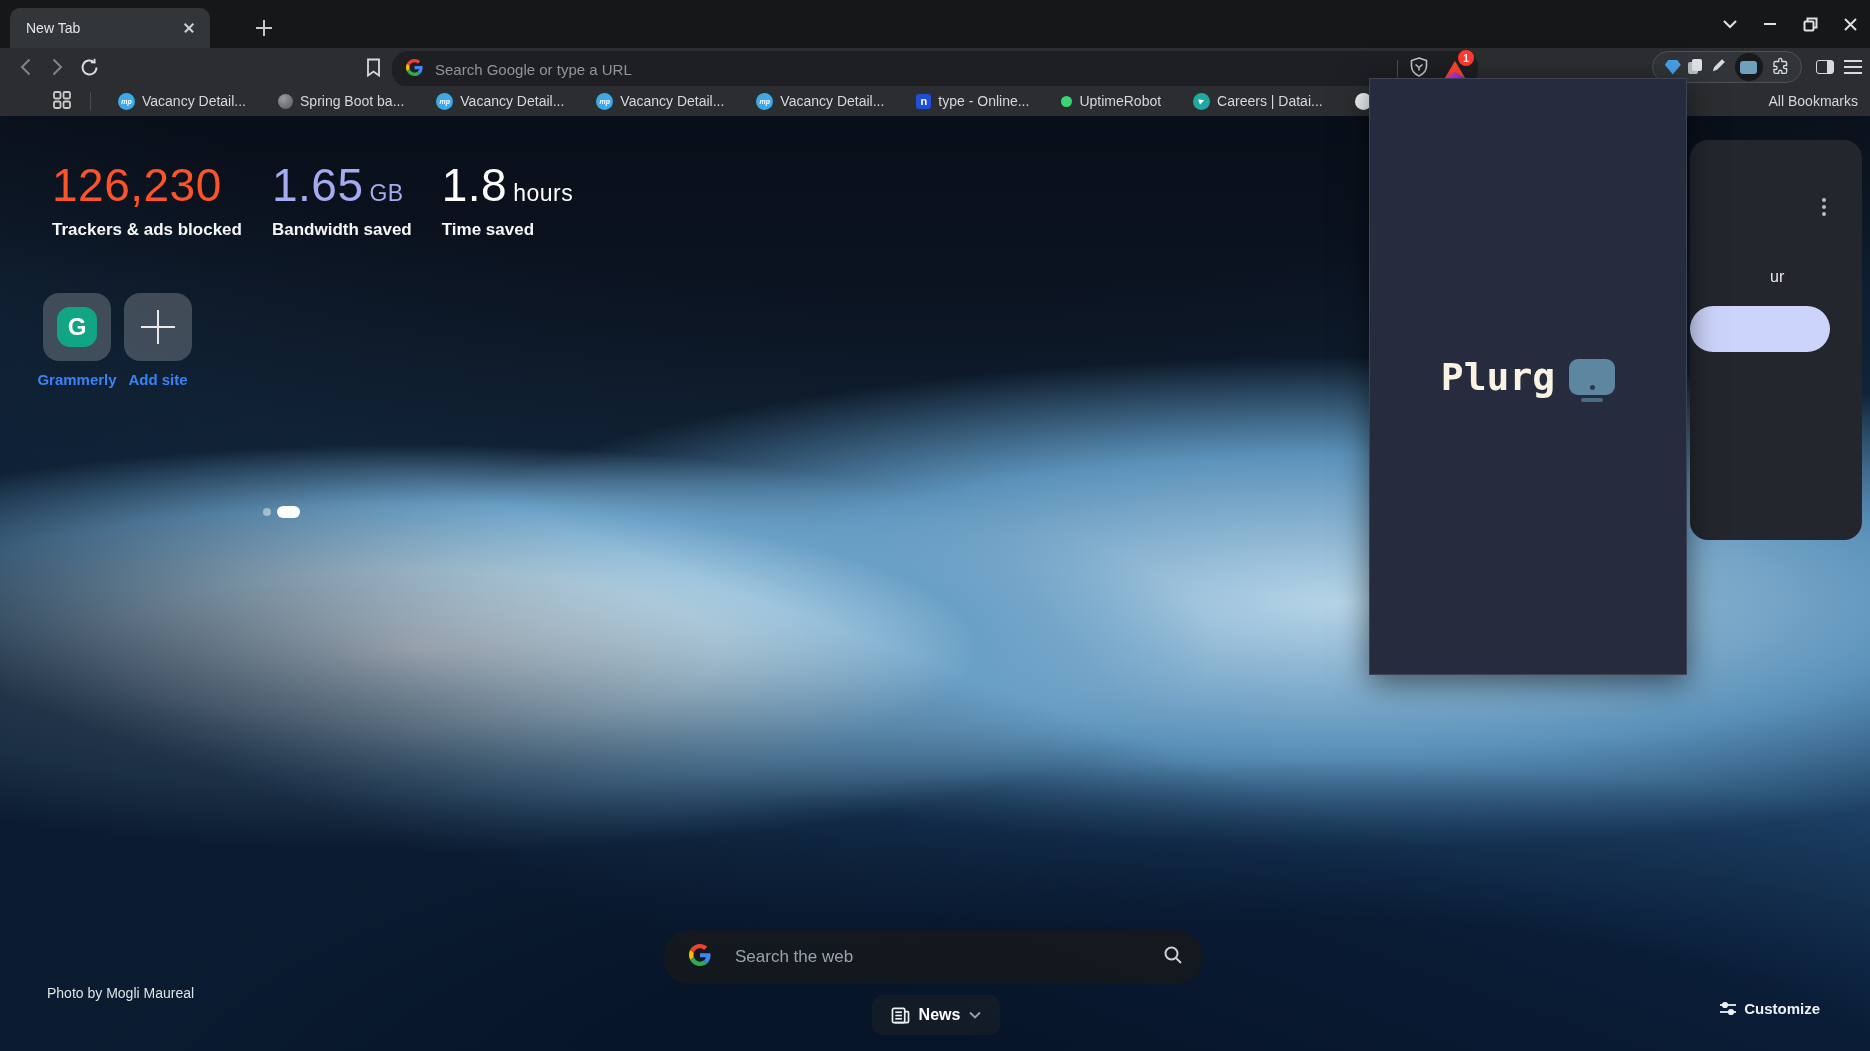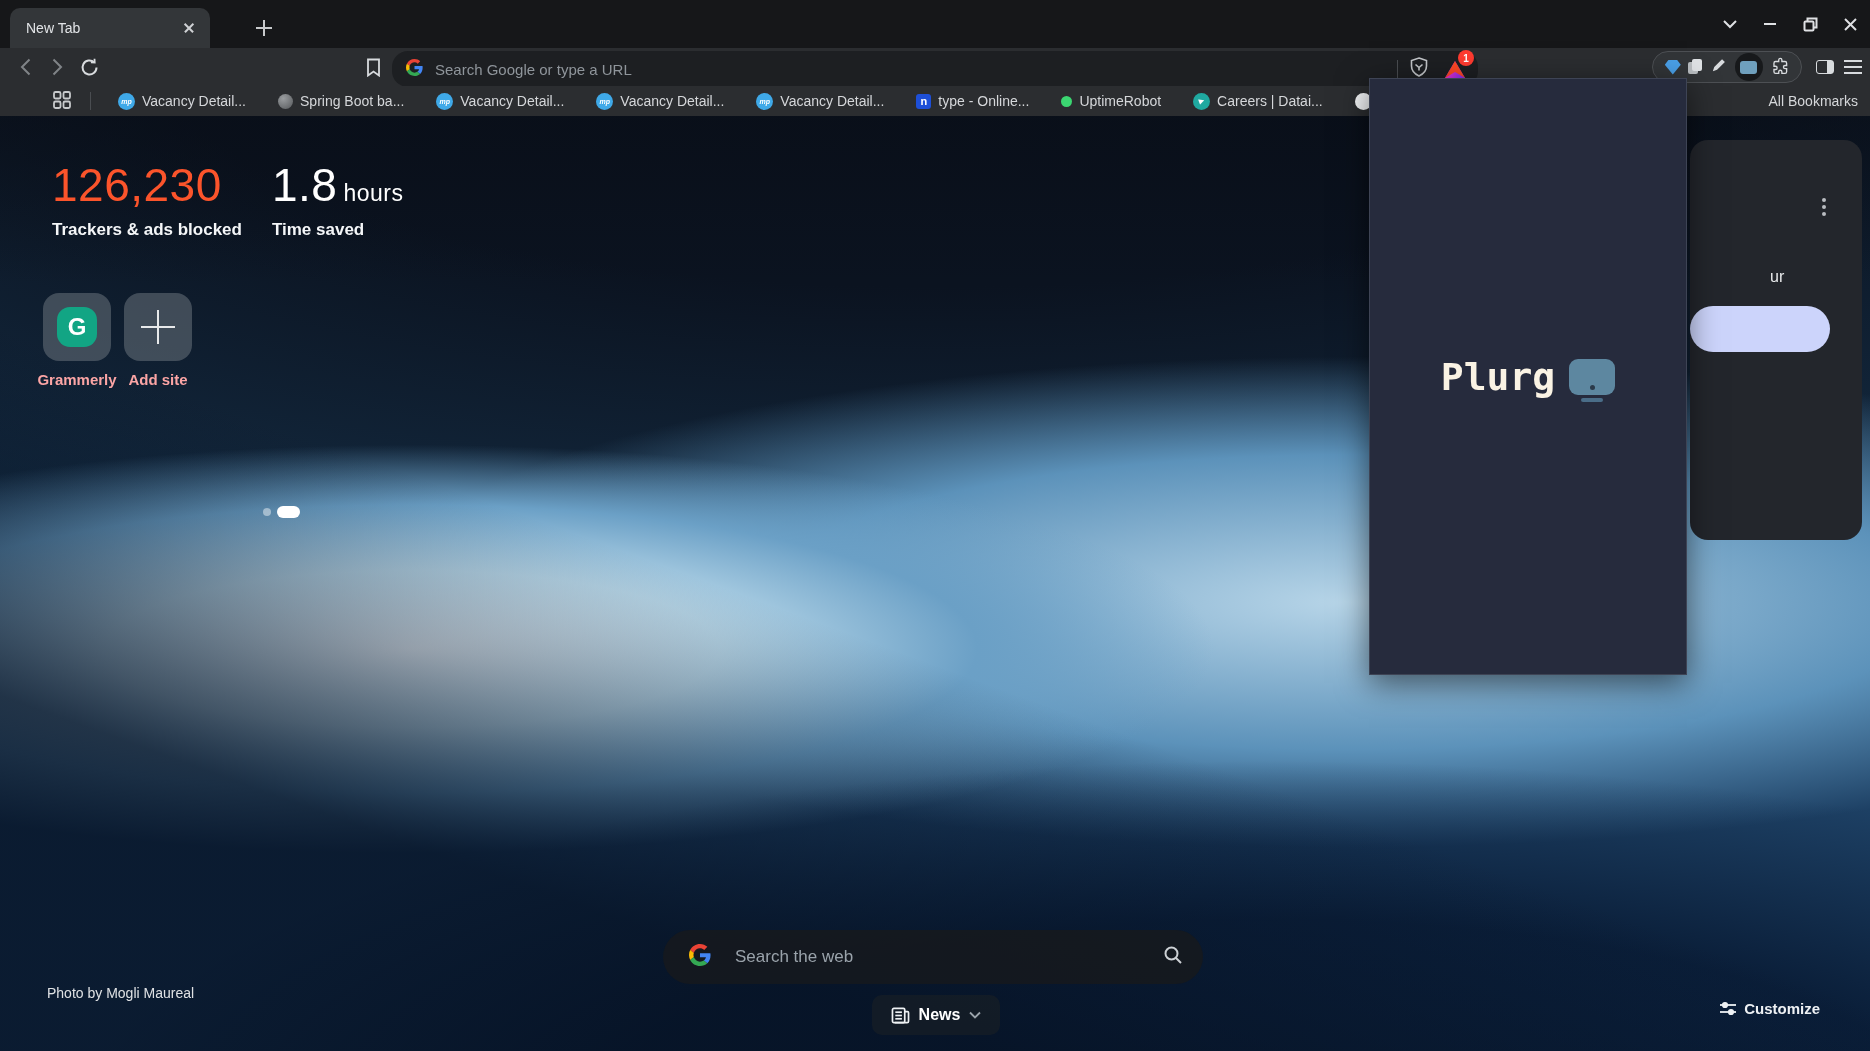--- a/index.html
+++ b/index.html
@@ -98,21 +98,21 @@
   .sc { width:68px; display:flex; flex-direction:column; align-items:center; cursor:pointer; }
   .sc-tile { width:68px; height:68px; border-radius:16px; background:rgba(105,114,124,.55);
              display:flex; align-items:center; justify-content:center; }
   .gram-logo { width:40px; height:40px; border-radius:13px; background:#12a584; display:flex;
                align-items:center; justify-content:center; }
   .gram-logo::after { content:"G"; color:#fff; font-size:24px; font-weight:bold; }
   .plus-ic { position:relative; width:34px; height:34px; }
   .plus-ic::before,.plus-ic::after{ content:""; position:absolute; background:#e7e9ea; }
   .plus-ic::before{ left:0; top:16px; width:34px; height:2.4px; }
   .plus-ic::after{ left:16px; top:0; width:2.4px; height:34px; }
-  .sc-label { margin-top:10px; font-size:15px; font-weight:bold; color:#fca5a5; white-space:nowrap; }
+  .sc-label { margin-top:10px; font-size:15px; font-weight:bold; color:#3b82f6; white-space:nowrap; }
 
   .carousel { position:absolute; left:263px; top:390px; display:flex; align-items:center; gap:6px; }
   .dot { width:8px; height:8px; border-radius:50%; background:rgba(255,255,255,.45); }
   .dot-active { width:23px; height:12px; border-radius:6px; background:#ffffff; }
 
   .searchbox { position:absolute; left:663px; top:814px; width:540px; height:54px; border-radius:27px;
      background:rgba(22,25,30,.88); display:flex; align-items:center; padding:0 20px 0 26px; }
   .searchbox input { flex:1; background:transparent; border:none; outline:none; color:#e6e8ea;
      font-size:17px; margin-left:24px; font-family:"Liberation Sans",sans-serif; }
   .searchbox input::placeholder { color:#9aa3ab; }
@@ -310,20 +310,24 @@
 
   <div class="content">
     <div class="wallpaper"></div>
 
     <div class="stats">
       <div class="stat">
         <div class="stat-num c-orange"><span class="val">126,230</span><span class="unit"></span></div>
         <div class="stat-label">Trackers &amp; ads blocked</div>
       </div>
       <div class="stat">
+        <div class="stat-num c-purple"><span class="val">1.65</span><span class="unit">GB</span></div>
+        <div class="stat-label">Bandwidth saved</div>
+      </div>
+      <div class="stat">
         <div class="stat-num c-white"><span class="val">1.8</span><span class="unit">hours</span></div>
         <div class="stat-label">Time saved</div>
       </div>
     </div>
 
     <div class="shortcuts">
       <div class="sc">
         <div class="sc-tile">
             <span class="gram-logo"></span>
           </div>

